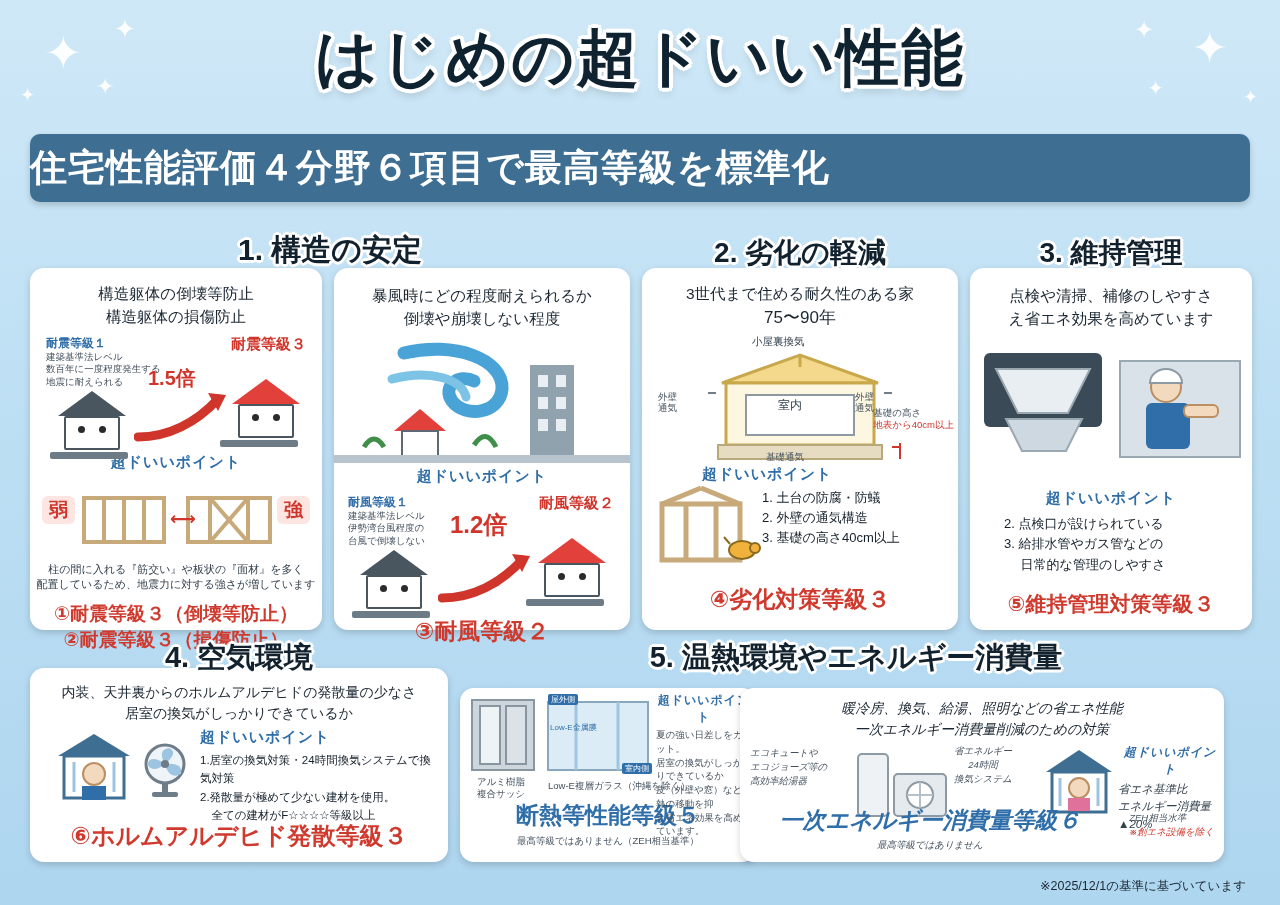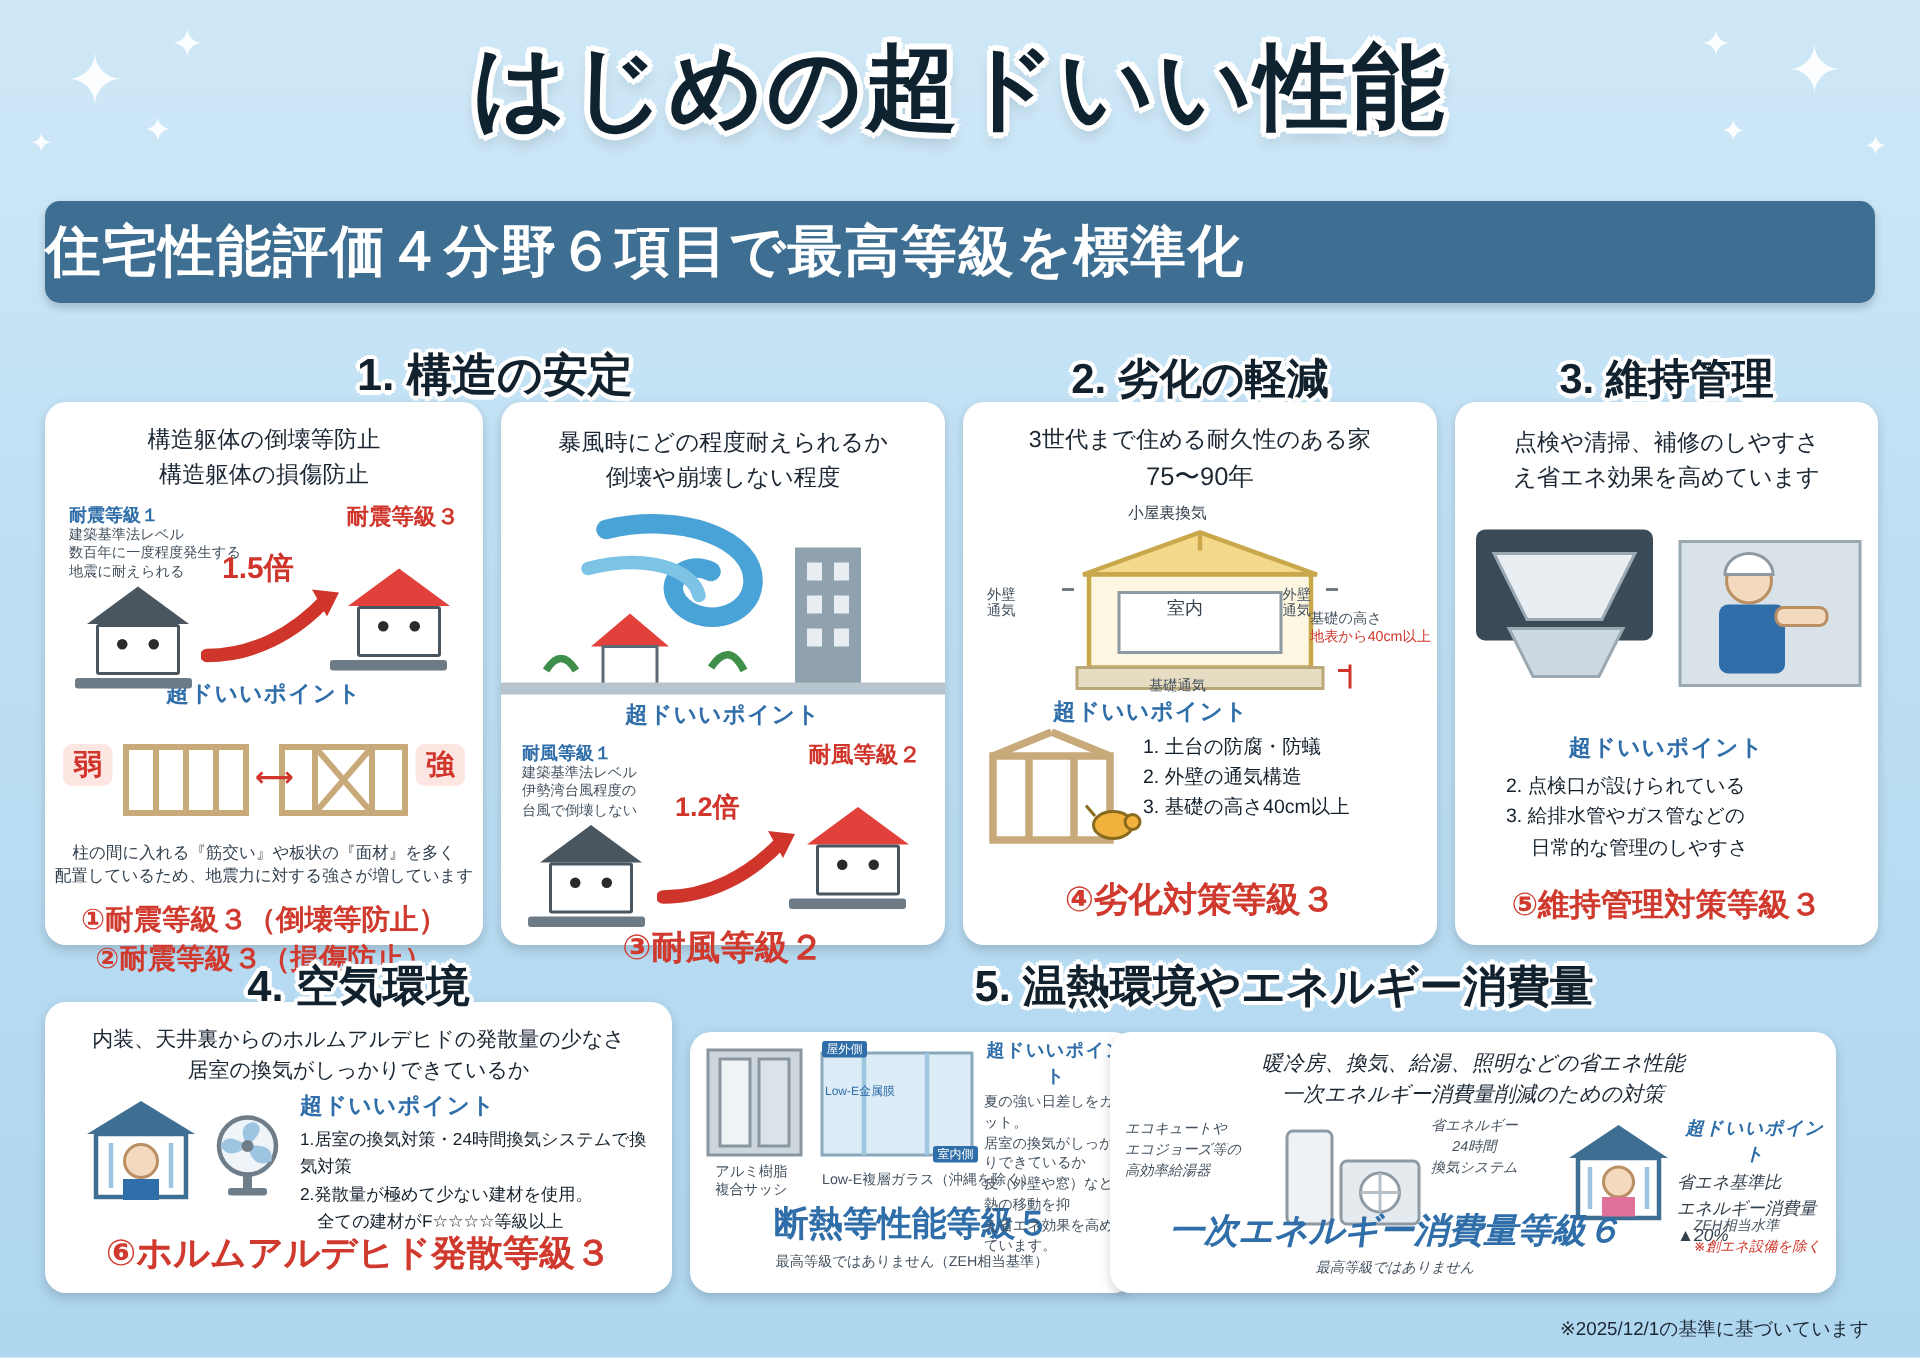--- a/index.html
+++ b/index.html
@@ -222,21 +222,21 @@
     </div>
     <div class="label-red" style="position:absolute;right:16px;top:0;font-size:15px;">耐風等級２</div>
     <div class="house" style="position:absolute;right:24px;top:44px;">
       <div class="roof"></div>
       <div class="body-box">
           <span class="face-eye" style="left:12px;"></span>
           <span class="face-eye" style="right:12px;"></span>
         </div>
       <div class="ground" style="margin-left:-12px;"></div>
     </div>
-    <div class="arrow-red" style="left:116px;top:32px;font-size:18px;">1.2倍</div>
+    <div class="arrow-red" style="left:116px;top:15px;font-size:24px;">1.2倍</div>
     <svg width="96" height="52" style="position:absolute;left:104px;top:58px;">
       <path d="M4 46 C34 46 62 32 84 8" stroke="#d0352b" stroke-width="9" fill="none" stroke-linecap="round"></path>
       <path d="M74 2 L92 4 L84 20 Z" fill="#d0352b"></path>
     </svg>
   </div>
 
   <div class="grade-red" style="margin-top:6px;font-size:23px;">③耐風等級２</div>
 </div>
 
 <div class="card" style="left:642px;top:268px;width:316px;height:362px;">

